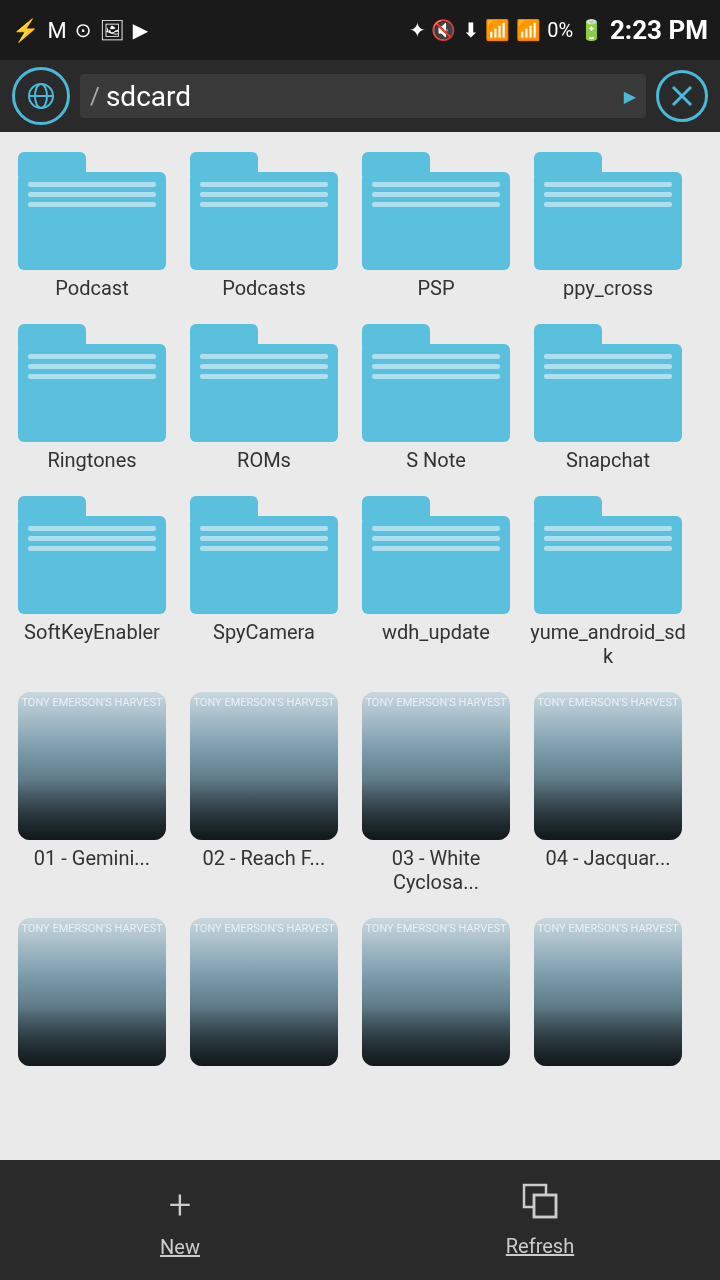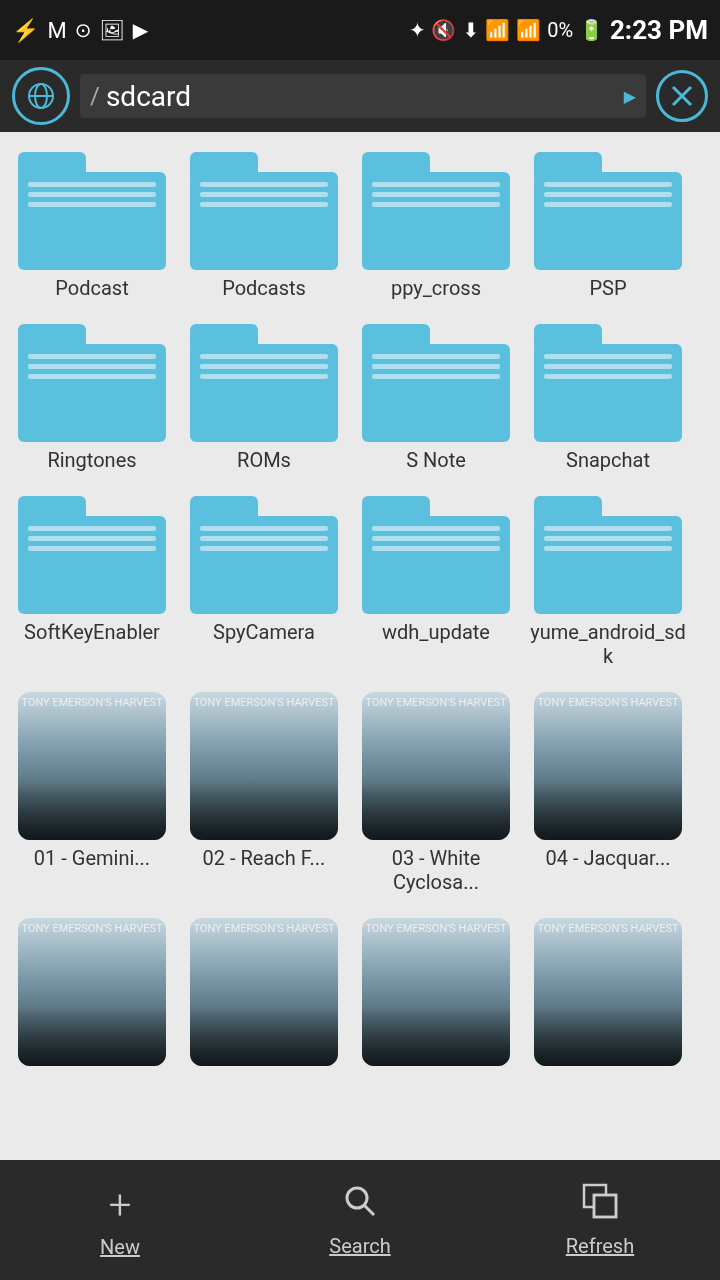--- a/index.html
+++ b/index.html
@@ -262,34 +262,34 @@
       <div class="folder-icon">
         <div class="folder-tab"></div>
         <div class="folder-body">
           <div class="folder-lines">
             <div class="folder-line"></div>
             <div class="folder-line"></div>
             <div class="folder-line"></div>
           </div>
         </div>
       </div>
+      <div class="file-label">PSP</div>
+    </div>
+    <div class="file-item">
+      <div class="folder-icon">
+        <div class="folder-tab"></div>
+        <div class="folder-body">
+          <div class="folder-lines">
+            <div class="folder-line"></div>
+            <div class="folder-line"></div>
+            <div class="folder-line"></div>
+          </div>
+        </div>
+      </div>
       <div class="file-label">ppy_cross</div>
-    </div>
-    <div class="file-item">
-      <div class="folder-icon">
-        <div class="folder-tab"></div>
-        <div class="folder-body">
-          <div class="folder-lines">
-            <div class="folder-line"></div>
-            <div class="folder-line"></div>
-            <div class="folder-line"></div>
-          </div>
-        </div>
-      </div>
-      <div class="file-label">PSP</div>
     </div>
   </div>
 
   <div class="grid-row">
     <div class="file-item">
       <div class="folder-icon">
         <div class="folder-tab"></div>
         <div class="folder-body">
           <div class="folder-lines">
             <div class="folder-line"></div>
@@ -453,29 +453,20 @@
       </div>
     </div>
   </div>
 
 </div>
 
 <div id="bottom-bar">
   <div class="bottom-btn">
     <span class="btn-icon" style="font-size:40px;font-weight:300;">+</span>
     <span class="btn-label">New</span>
-  </div>
-  <div class="bottom-btn">
-    <span class="btn-icon">
-      <svg width="36" height="36" viewBox="0 0 36 36">
-        <circle cx="15" cy="15" r="10" stroke="#ccc" stroke-width="3" fill="none"></circle>
-        <line x1="22" y1="22" x2="32" y2="32" stroke="#ccc" stroke-width="3"></line>
-      </svg>
-    </span>
-    <span class="btn-label">Search</span>
   </div>
   <div class="bottom-btn">
     <span class="btn-icon">
       <svg width="36" height="36" viewBox="0 0 36 36">
         <rect x="2" y="2" width="22" height="22" stroke="#ccc" stroke-width="2.5" fill="none"></rect>
         <rect x="12" y="12" width="22" height="22" stroke="#ccc" stroke-width="2.5" fill="#2a2a2a"></rect>
         <rect x="12" y="12" width="22" height="22" stroke="#ccc" stroke-width="2.5" fill="none"></rect>
       </svg>
     </span>
     <span class="btn-label">Refresh</span>

